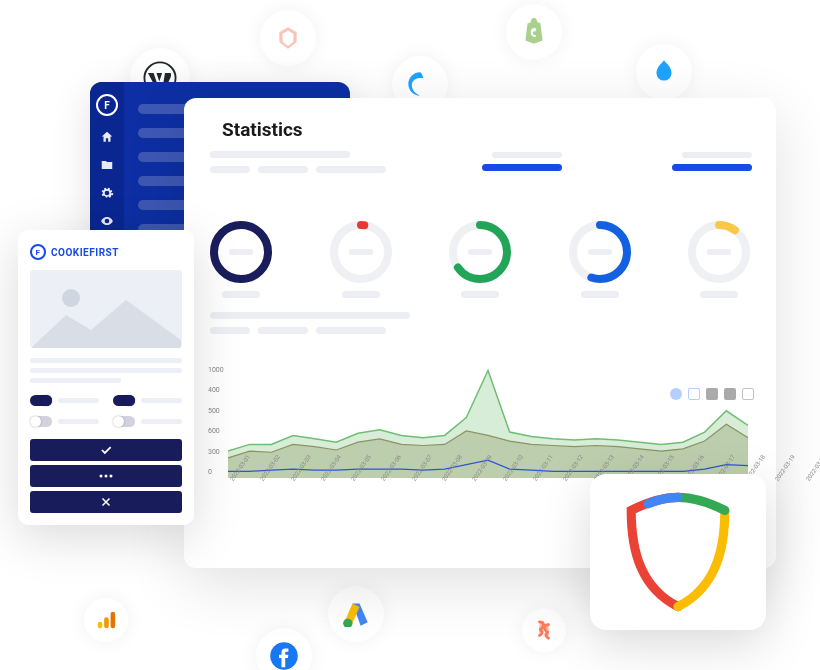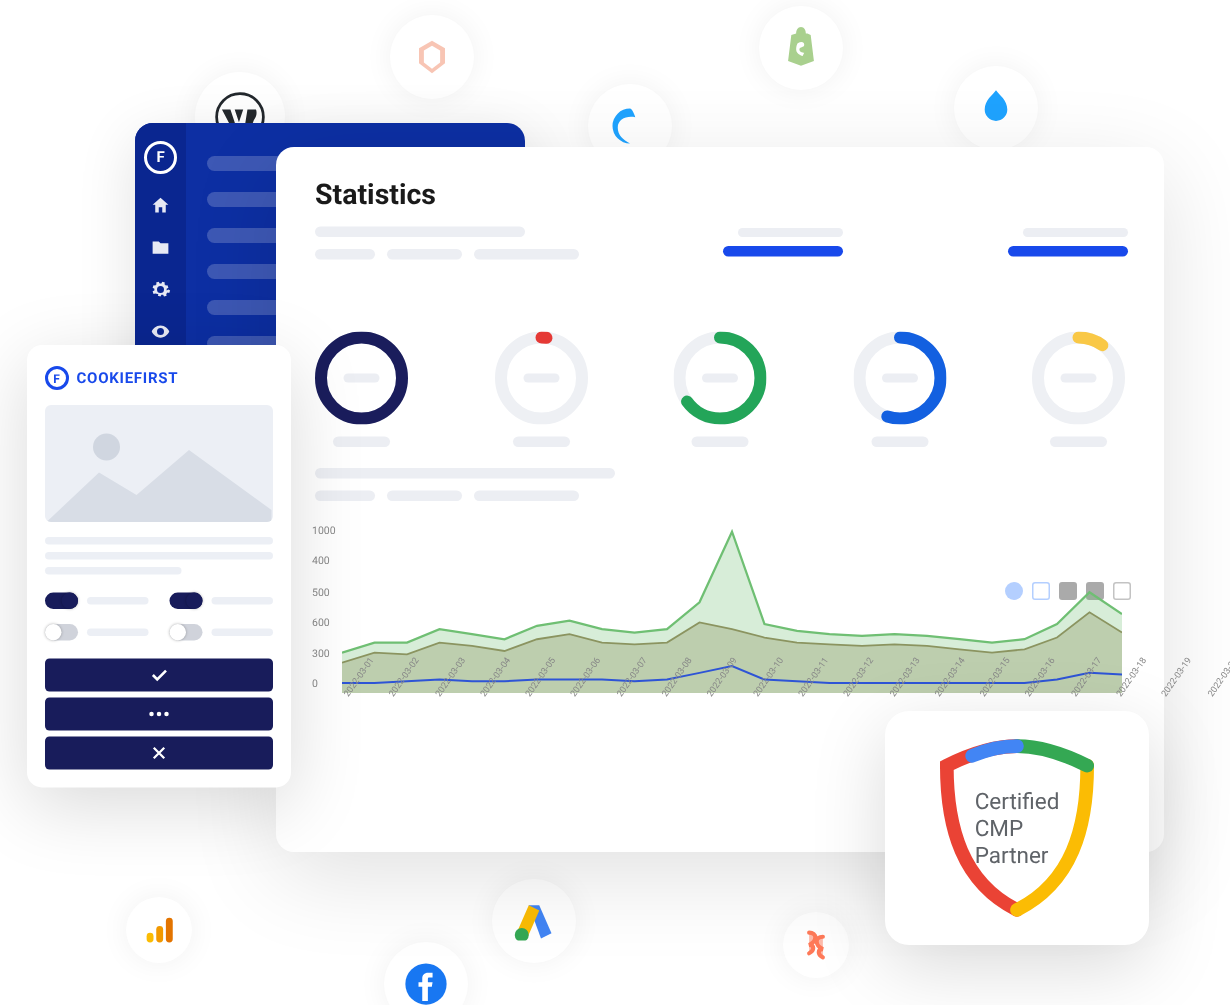--- a/index.html
+++ b/index.html
@@ -16,41 +16,41 @@
   .admin-rail { width: 34px; background: #0a2690; border-radius: 12px 0 0 0; display: flex; flex-direction: column; align-items: center; padding-top: 12px; gap: 14px; }
   .admin-rail .logo { width: 22px; height: 22px; border: 2px solid #fff; border-radius: 50%; display:flex;align-items:center;justify-content:center;color:#fff;font-size:10px;font-weight:700; }
   .admin-rail .ic { width: 14px; height: 14px; color: #fff; opacity: .9; }
   .admin-menu { flex: 1; padding: 22px 14px; display: flex; flex-direction: column; gap: 14px; }
   .admin-menu .row { height: 10px; background: rgba(255,255,255,.2); border-radius: 5px; }
   .admin-menu .row.short { width: 70%; }
   .admin-menu .row.long { width: 95%; }
 
   
   .stats-panel { position: absolute; left: 184px; top: 98px; width: 592px; height: 470px; background: #fff; border-radius: 12px; box-shadow: 0 16px 60px rgba(0,0,0,0.12); padding: 20px 26px 18px; }
-  .stats-title { font-size: 19px; font-weight: 700; color: #1a1a1a; margin-bottom: 10px; }
+  .stats-title { font-size: 19px; font-weight: 700; color: #1a1a1a; margin-bottom: 10px; margin-left: 12px; }
   .sk { background: #eceef3; border-radius: 4px; }
   .sk-row { display: flex; gap: 8px; margin-bottom: 8px; }
   .sk-line { height: 7px; }
   .top-right { position: absolute; right: 24px; top: 54px; display: flex; gap: 10px; }
   .top-right .seg { display:flex; flex-direction:column; gap:6px; align-items:flex-end; }
   .top-right .lbl { width: 70px; height: 6px; }
   .top-right .bar { width: 80px; height: 7px; background: #1849eb; border-radius: 4px; }
 
   .rings { display: flex; justify-content: space-between; margin-top: 48px; margin-bottom: 14px; }
   .ring-wrap { display: flex; flex-direction: column; align-items: center; gap: 8px; }
   .ring { width: 62px; height: 62px; position: relative; }
   .ring-lbl { width: 38px; height: 7px; }
   .ring svg { transform: rotate(-90deg); }
 
   .mid-sk { margin-top: 4px; }
 
   .chart-tools { position: absolute; right: 22px; top: 290px; display:flex; gap:6px; }
   .chart-tools .t { width:12px; height:12px; border-radius:2px; opacity:.5; }
 
-  .chart-area { position: relative; margin-top: 16px; height: 140px; margin-left: 18px; }
+  .chart-area { position: relative; margin-top: 32px; height: 140px; margin-left: 18px; }
   .y-axis { position: absolute; left: -20px; top: 0; height: 110px; display:flex; flex-direction:column; justify-content:space-between; }
   .y-axis span { font-size: 7px; color: #888; }
   .x-axis { position: absolute; left: 0; right: 0; top: 112px; display:flex; justify-content:space-between; }
   .x-axis span { font-size: 6px; color: #888; transform: rotate(-55deg); transform-origin: top left; white-space: nowrap; }
 
   
   .cookie-widget { position: absolute; left: 18px; top: 230px; width: 176px; background: #fff; border-radius: 10px; box-shadow: 0 12px 50px rgba(0,0,0,0.15); padding: 14px 12px 12px; }
   .cf-logo { display:flex; align-items:center; gap:5px; color: #1849eb; font-size: 10px; font-weight: 700; letter-spacing: .5px; margin-bottom: 10px; }
   .cf-logo .circ { width: 16px; height: 16px; border: 2px solid #1849eb; border-radius:50%; display:flex;align-items:center;justify-content:center;font-size:8px; }
   .img-ph { height: 78px; background: #eceff5; border-radius: 4px; margin-bottom: 10px; position:relative; overflow:hidden; }
@@ -328,18 +328,13 @@
   </div>
 </div>
 
 <div class="cmp-badge">
   <svg width="130" height="130" viewBox="0 0 100 100">
     <path d="M50 8 C35 8 22 14 14 18 C14 50 22 78 50 92" fill="none" stroke="#ea4335" stroke-width="7" stroke-linecap="round"></path>
     <path d="M50 92 C78 78 86 50 86 18" fill="none" stroke="#fbbc04" stroke-width="7" stroke-linecap="round"></path>
     <path d="M86 18 C78 14 65 8 50 8" fill="none" stroke="#34a853" stroke-width="7" stroke-linecap="round"></path>
     <path d="M50 8 C42 8 34 10 27 13" fill="none" stroke="#4285f4" stroke-width="7" stroke-linecap="round"></path>
   </svg>
-  <div class="txt">
-    <div>Certified</div>
-      <div>CMP</div>
-      <div>Partner</div>
-  </div>
 </div>
 
 </body></html>

